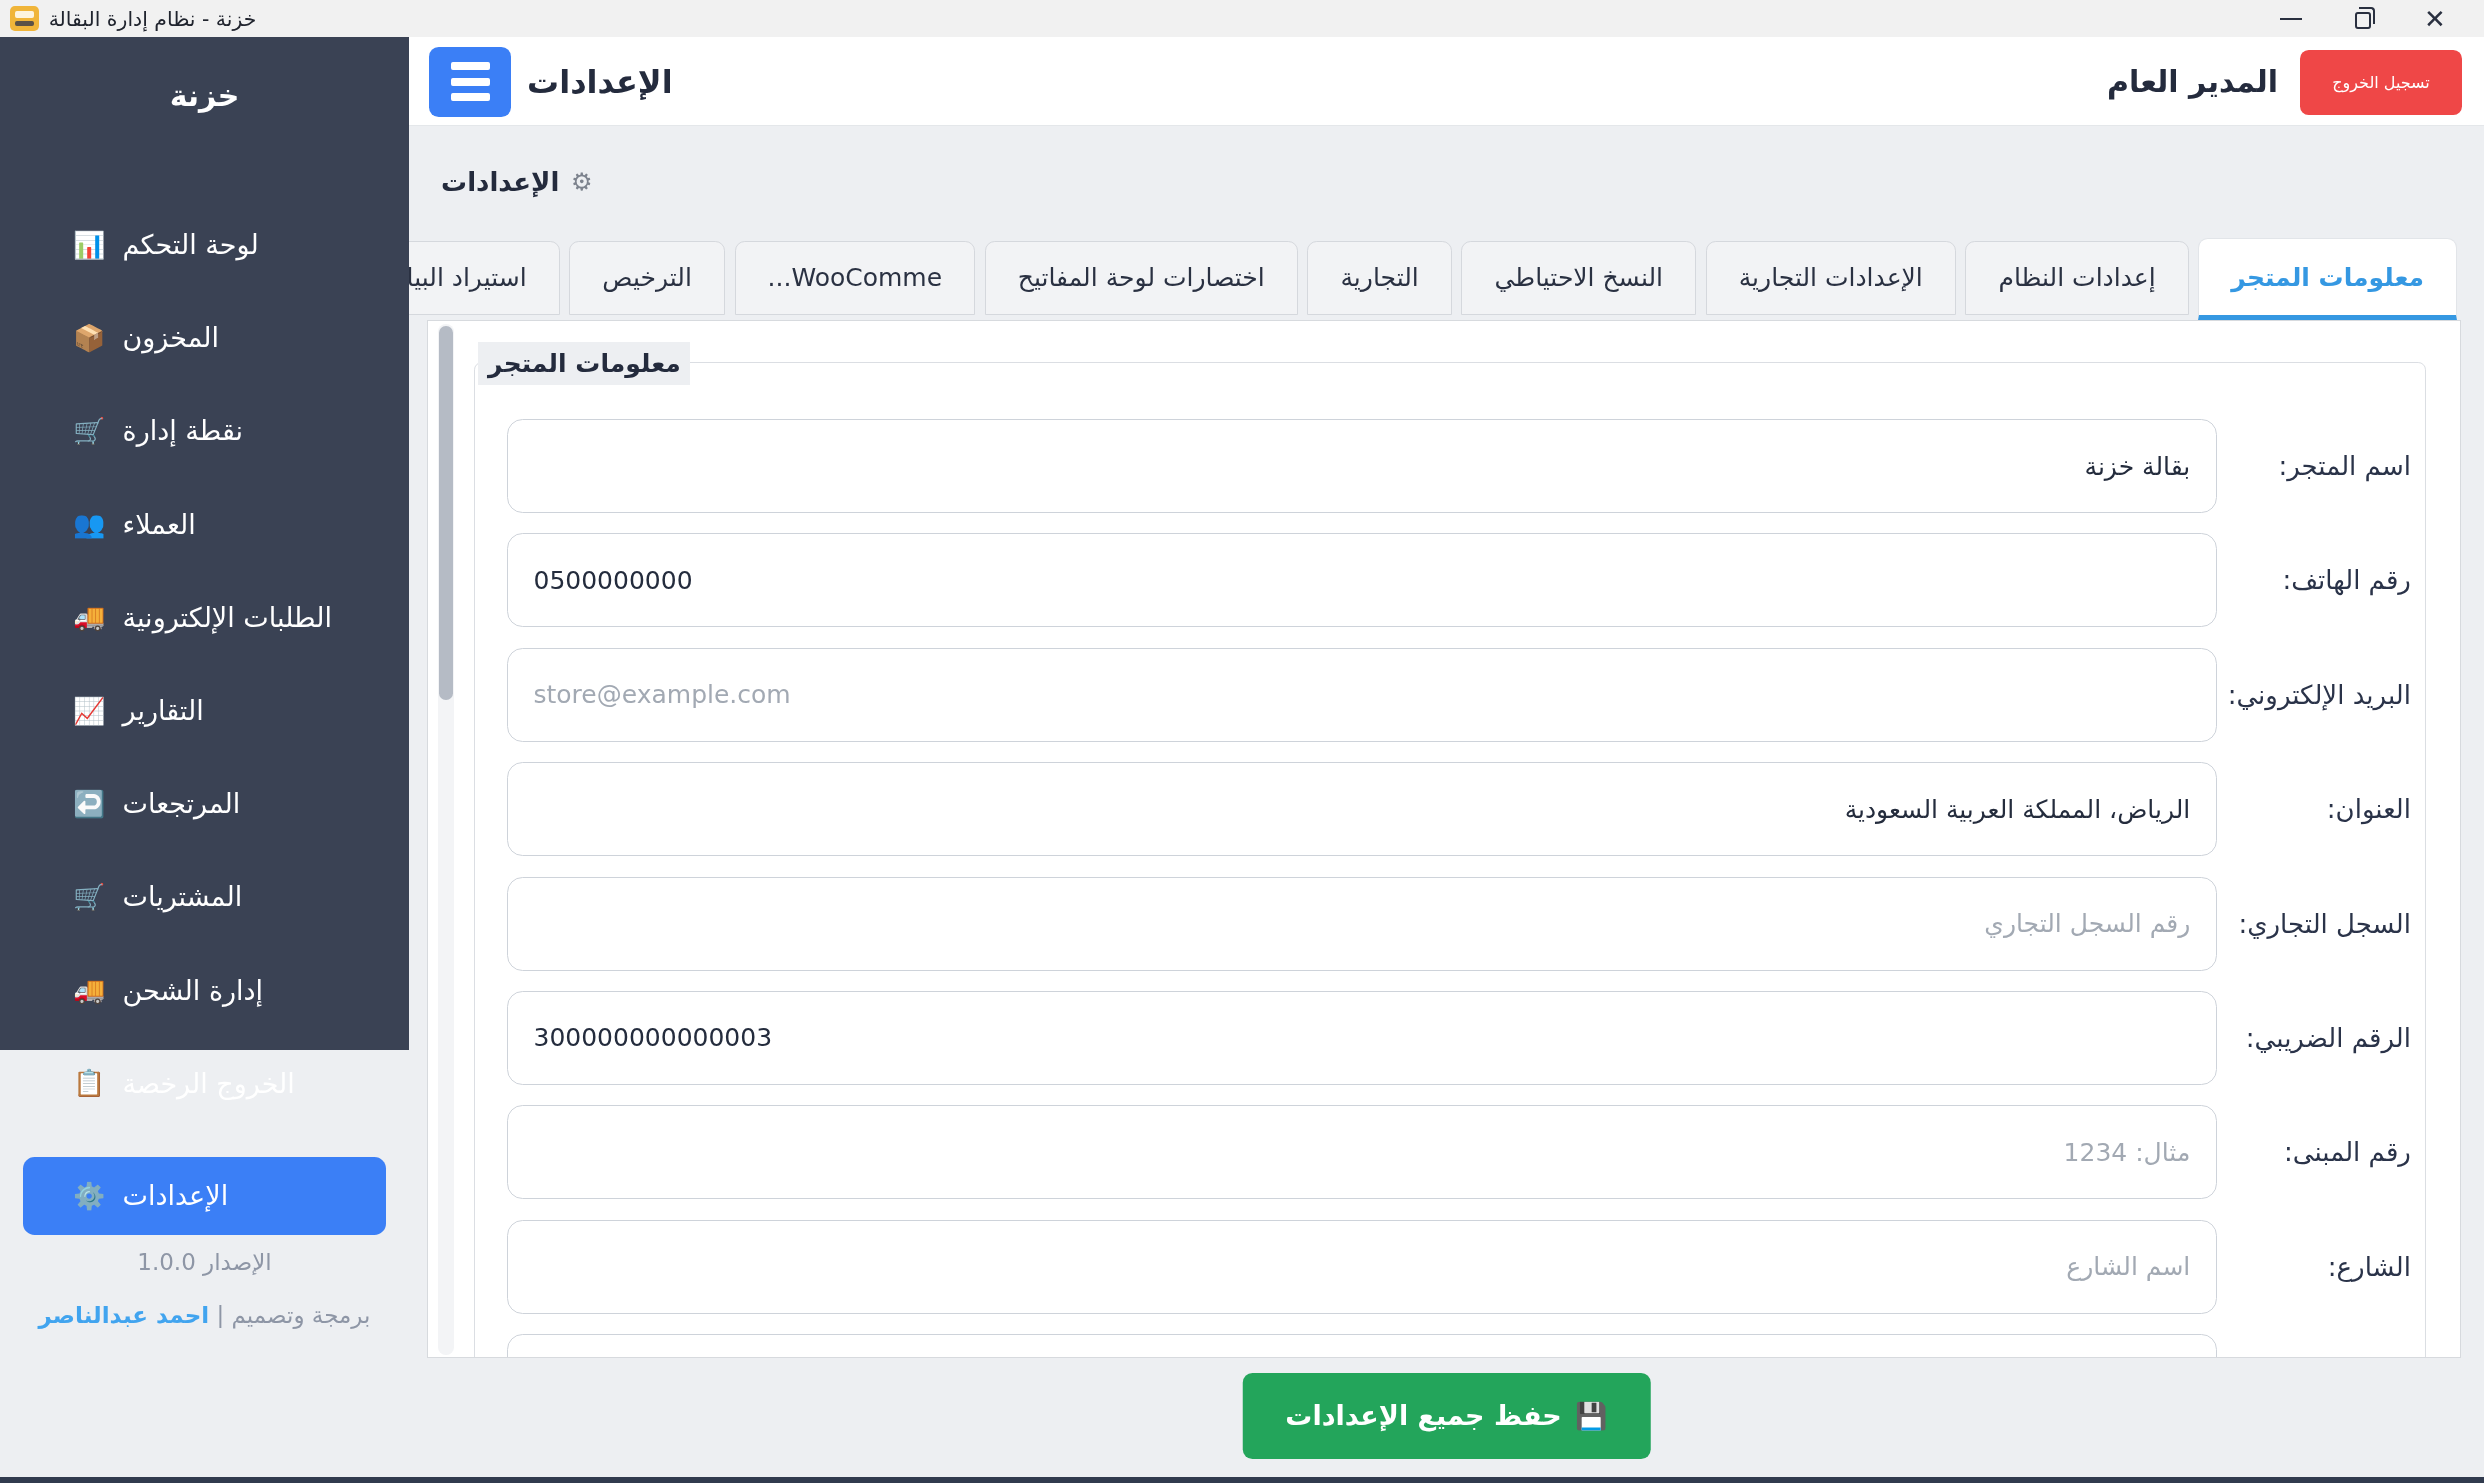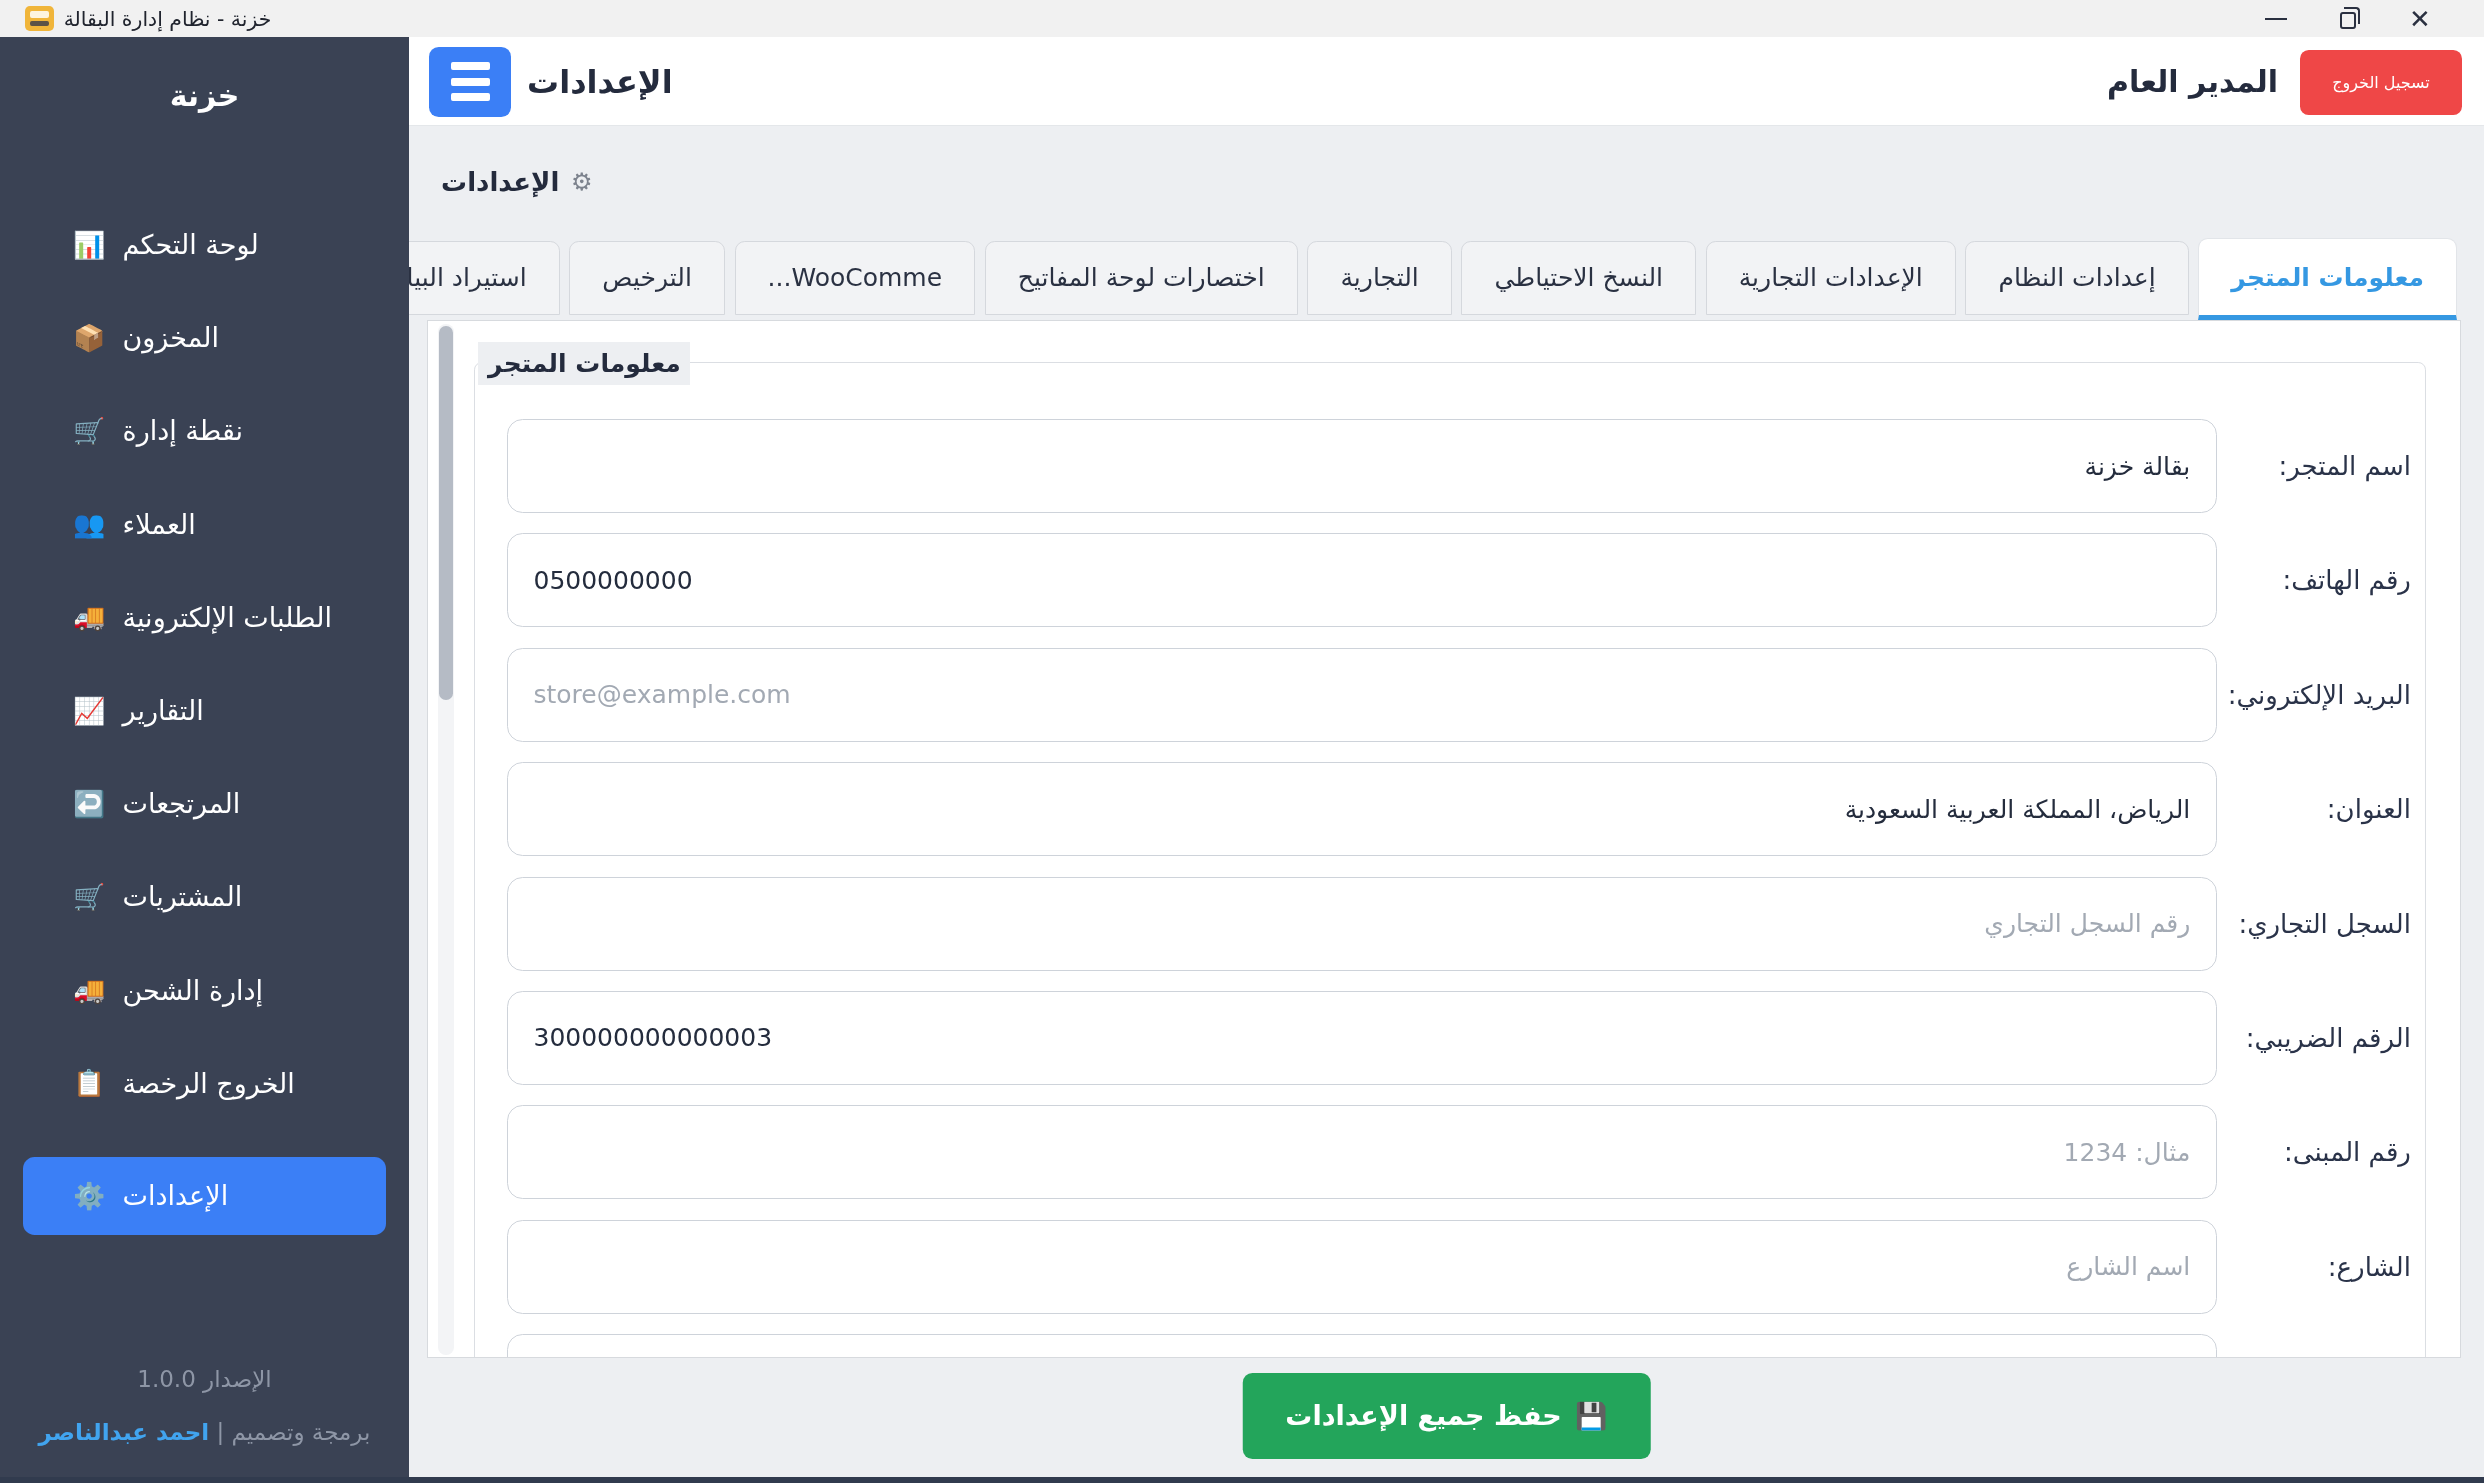--- a/index.html
+++ b/index.html
@@ -3,34 +3,34 @@
 <meta charset="utf-8">
 <style>
   * { margin:0; padding:0; box-sizing:border-box; }
   html,body { width:2484px; height:1484px; overflow:hidden; }
   body { font-family:"DejaVu Sans", sans-serif; }
 
   .window { position:relative; width:2484px; height:1484px; background:#edeff2; overflow:hidden; }
 
   
   .titlebar { position:absolute; top:0; left:0; width:2484px; height:37px; background:#f1f1f1;
-              display:flex; align-items:center; padding:0 25px; z-index:30; }
+              display:flex; align-items:center; padding:0 10px; z-index:30; }
   .app-icon { width:29px; height:25px; background:#f0b53a; border-radius:4.9px; position:relative; margin-right:9.7px; flex:0 0 auto; }
   .app-icon::before { content:""; position:absolute; left:4.9px; top:4.9px; width:19.4px; height:6.8px; background:#fdf4e0; border-radius:1.9px; }
   .app-icon::after  { content:""; position:absolute; left:4.9px; top:14.6px; width:19.4px; height:5.8px; background:#5b5247; border-radius:1.9px; }
   .titlebar-title { font-size:20.4px; color:#20242e; direction:rtl; }
   .win-controls { margin-left:auto; display:flex; align-items:center; gap:29px; padding-right:17.5px; }
   .win-btn { width:43px; height:29px; display:flex; align-items:center; justify-content:center; cursor:default; }
   .icon-minimize { width:21.3px; height:0; border-bottom:2.9px solid #2a3040; }
   .icon-restore { width:16.5px; height:16.5px; border:2.4px solid #2a3040; border-radius:2.9px; position:relative; background:#f1f1f1; margin-top:3.9px; }
   .icon-restore::before { content:""; position:absolute; left:1.9px; top:-6.8px; width:14.6px; height:14.6px; border:2.4px solid #2a3040; border-left:none; border-bottom:none; border-radius:0 3.9px 0 0; }
   .icon-close { font-size:26px; color:#2a3040; line-height:1; }
 
   
-  .sidebar { position:absolute; top:37px; left:0; width:409px; height:1447px; background:#3a4254;
+  .sidebar { position:absolute; top:37px; left:0; width:409px; height:1013px; background:#3a4254;
              display:flex; flex-direction:column; z-index:20; }
   .brand { color:#ffffff; font-size:30px; font-weight:bold; text-align:center; margin-top:41px; direction:rtl; }
   .side-nav { margin-top:85px; display:flex; flex-direction:column; }
   .side-item { display:flex; align-items:center; gap:15.5px; padding:0 25px 0 49px; height:64px; margin:14.6px 23px;
                color:#ffffff; font-size:27px; border-radius:11.6px; cursor:pointer; direction:ltr; }
   .side-item .emoji { font-size:26px; width:35px; text-align:center; }
   .side-item.active { background:#3b7ff6; margin:27px 23px 14.6px 23px; height:78px; }
   .side-footer { margin-top:auto; padding-bottom:39px; text-align:center; direction:rtl; }
   .version { color:#8e96a6; font-size:23px; margin-bottom:27px; }
   .credit { color:#8e96a6; font-size:23px; }

